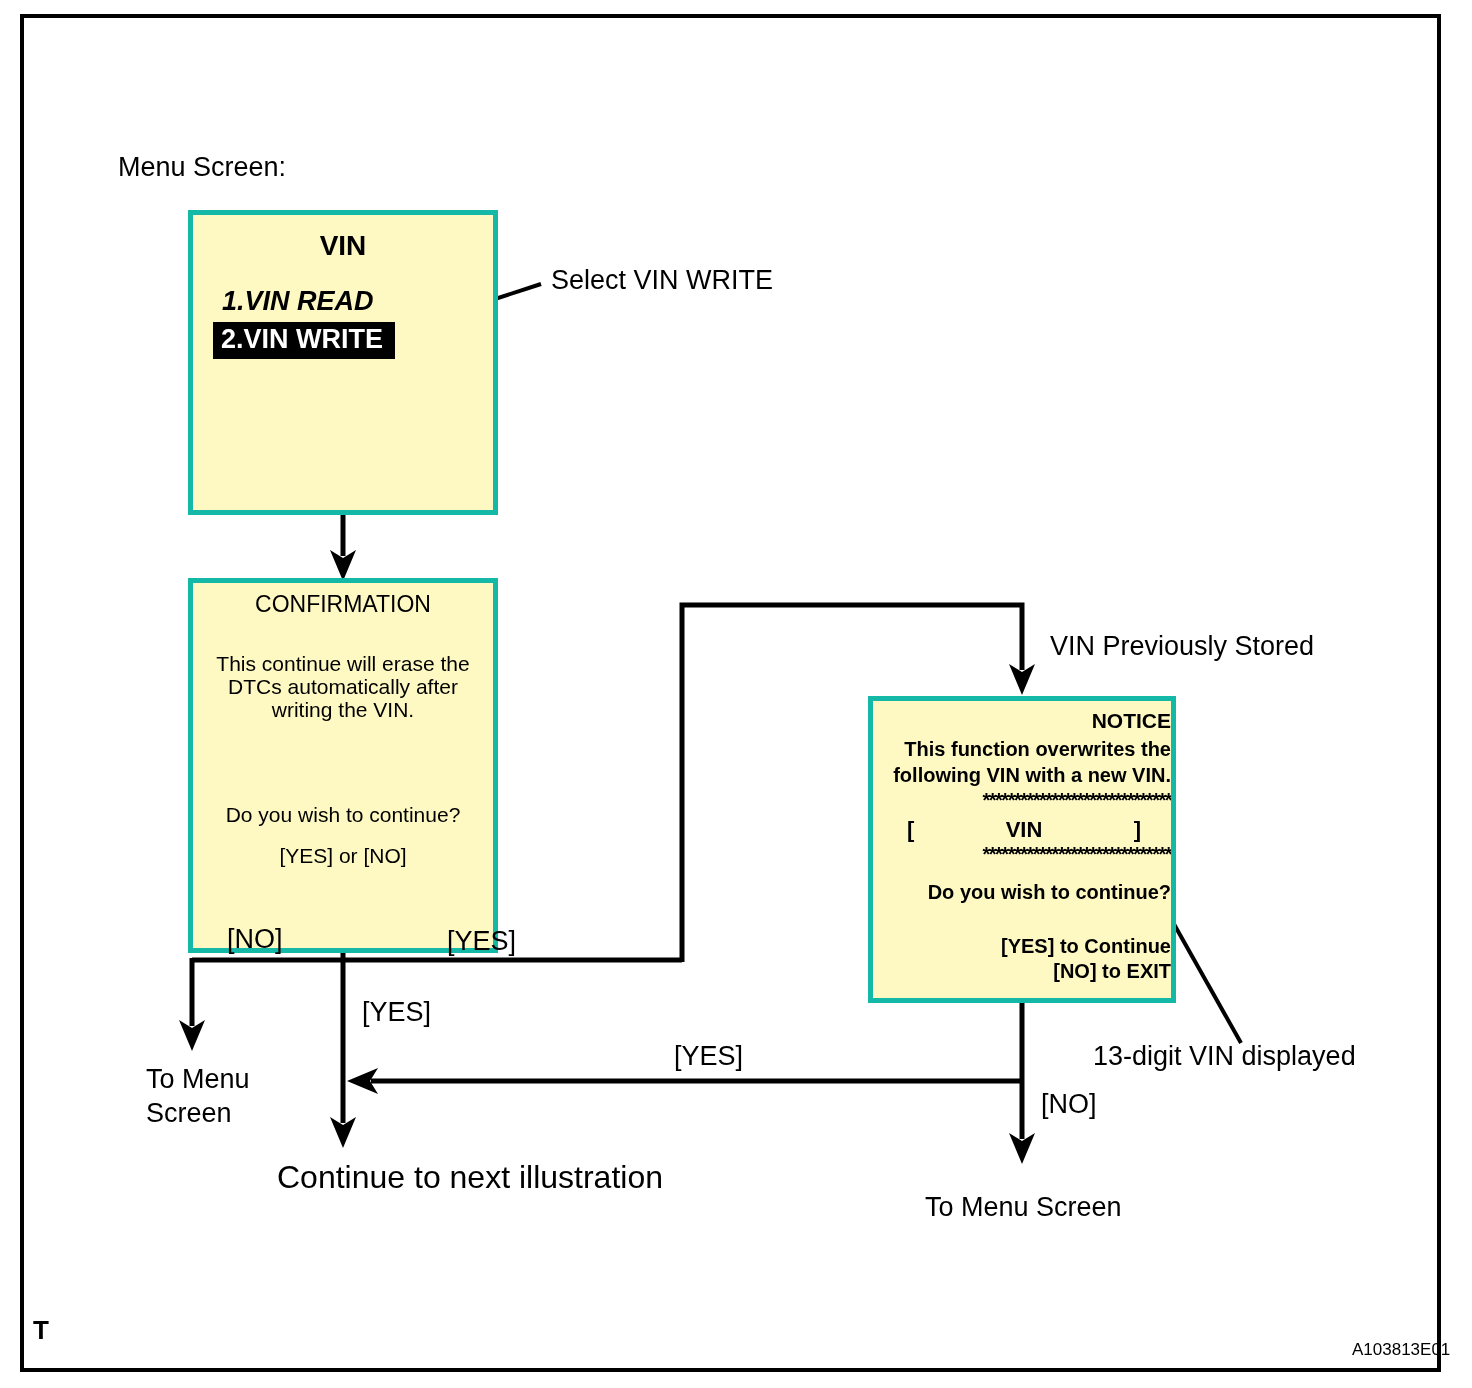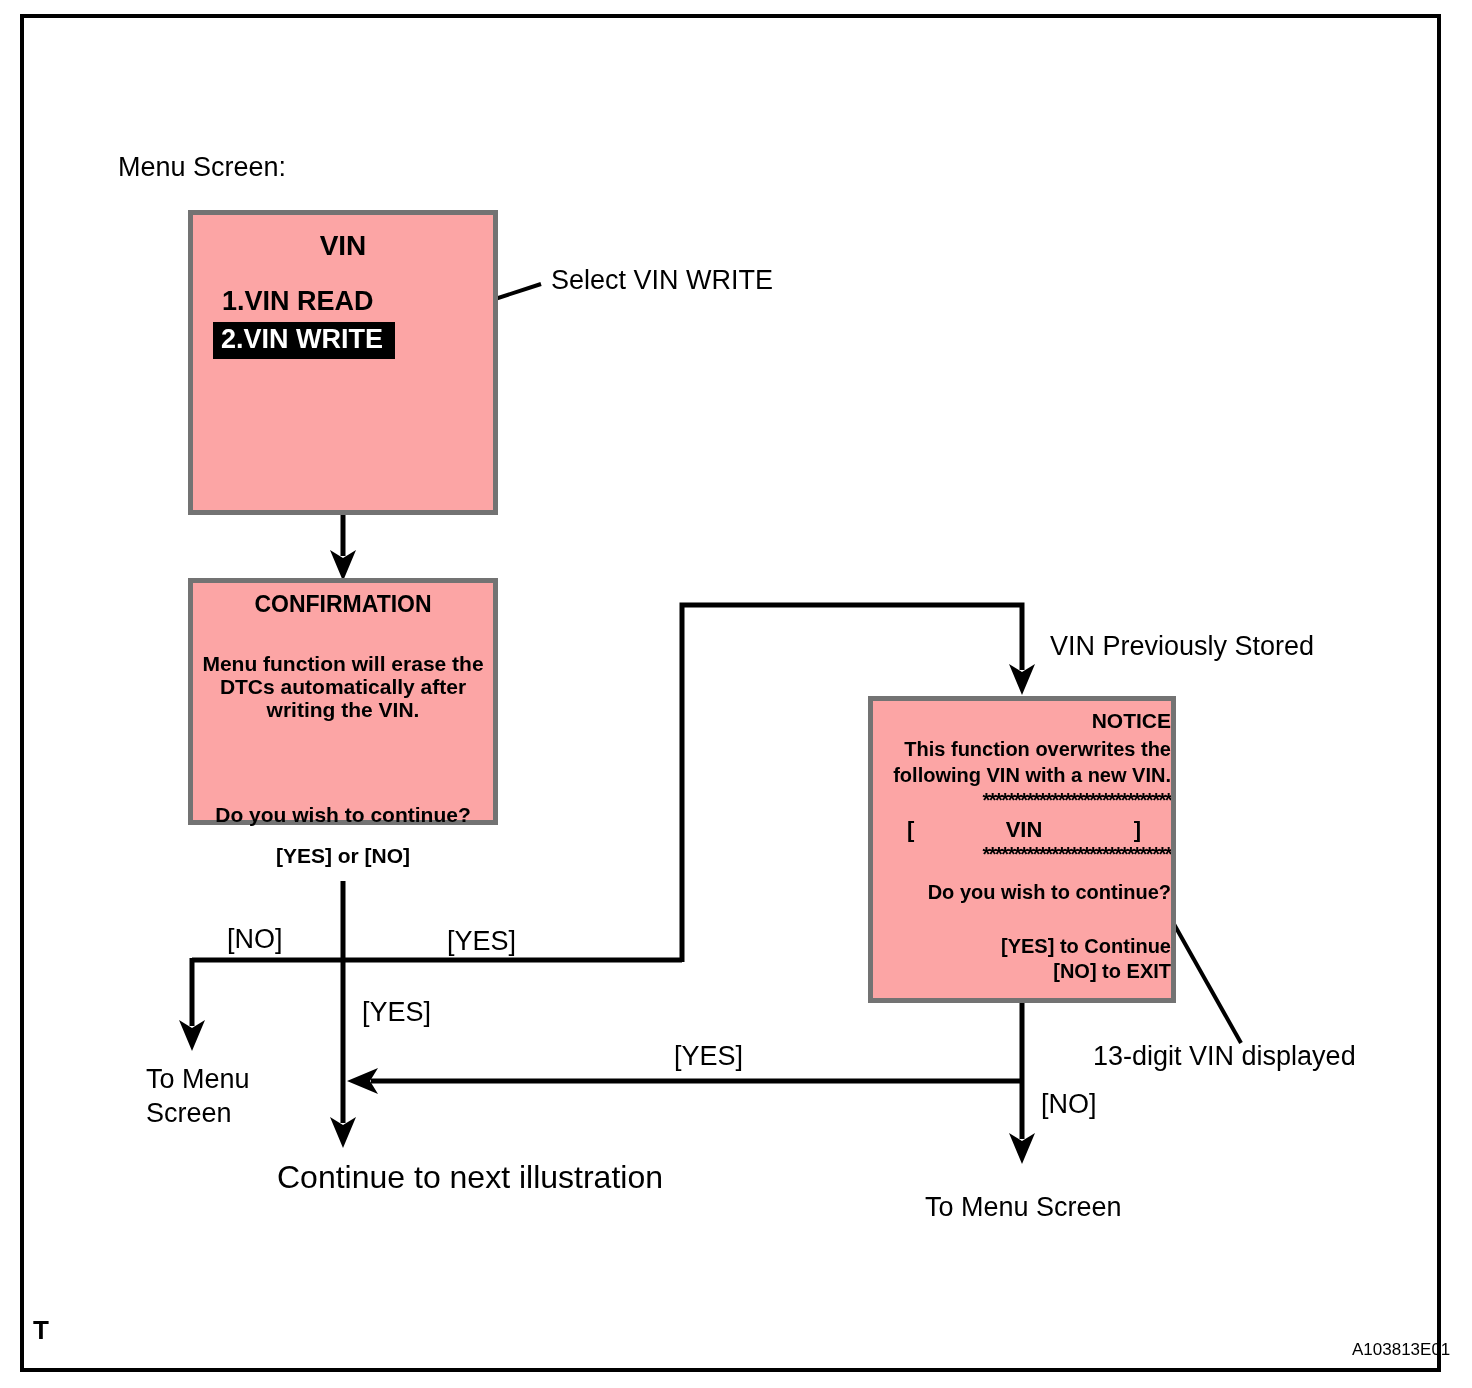--- a/index.html
+++ b/index.html
@@ -27,53 +27,54 @@
   }
   .ann {
     position: absolute;
     font-size: 27px;
     line-height: 30px;
     white-space: nowrap;
     color: #000;
   }
   .screen-box {
     position: absolute;
-    border: 5px solid #737373;
-    background: #fca5a5;
+    border: 5px solid #14b8a6;
+    background: #fef9c3;
   }
   
   .vin-box { left: 188px; top: 210px; width: 310px; height: 305px; }
   .vin-title {
     margin-top: 17px;
     text-align: center;
     font-weight: bold;
     font-size: 28px;
     line-height: 28px;
   }
   .vin-item {
     margin: 28px 0 0 29px;
     font-weight: bold;
     font-size: 27px;
     line-height: 27px;
     white-space: nowrap;
+    font-style: italic;
   }
   .vin-item-selected {
     display: inline-block;
     margin: 7px 0 0 20px;
     padding: 4px 12px 6px 8px;
     background: #000;
     color: #fff;
     font-weight: bold;
     font-size: 27px;
     line-height: 27px;
     white-space: nowrap;
     text-align: center;
   }
   
-  .conf-box { left: 188px; top: 578px; width: 310px; height: 247px; text-align: center; font-weight: bold; }
+  .conf-box { left: 188px; top: 578px; width: 310px; height: 375px; text-align: center; font-weight: normal; }
   .conf-title { margin-top: 9px; font-size: 23px; line-height: 24px; }
   .conf-body { margin-top: 36px; font-size: 21px; line-height: 23px; }
   .conf-question { margin-top: 82px; font-size: 21px; line-height: 23px; }
   .conf-options { margin-top: 18px; font-size: 21px; line-height: 23px; }
   
   .notice-box { left: 868px; top: 696px; width: 308px; height: 307px; text-align: right; font-weight: bold; }
   .notice-title { margin-top: 9px; font-size: 21px; line-height: 22px; }
   .notice-body { margin-top: 4px; font-size: 20px; line-height: 26px; }
   .asterisk-row {
     margin-top: 2px;
@@ -137,21 +138,21 @@
     <div class="vin-title">VIN</div>
     <div class="vin-item">1.VIN READ</div>
     <div><span class="vin-item-selected">2.VIN WRITE</span></div>
   </div>
 
   <div class="ann" style="left:551px; top:265px;">Select VIN WRITE</div>
 
   <div class="screen-box conf-box">
     <div class="conf-title">CONFIRMATION</div>
     <div class="conf-body">
-      <div>Menu function will erase the</div>
+      <div>This continue will erase the</div>
       <div>DTCs automatically after</div>
       <div>writing the VIN.</div>
     </div>
     <div class="conf-question">Do you wish to continue?</div>
     <div class="conf-options">[YES] or [NO]</div>
   </div>
 
   <div class="screen-box notice-box">
     <div class="notice-title">NOTICE</div>
     <div class="notice-body">

